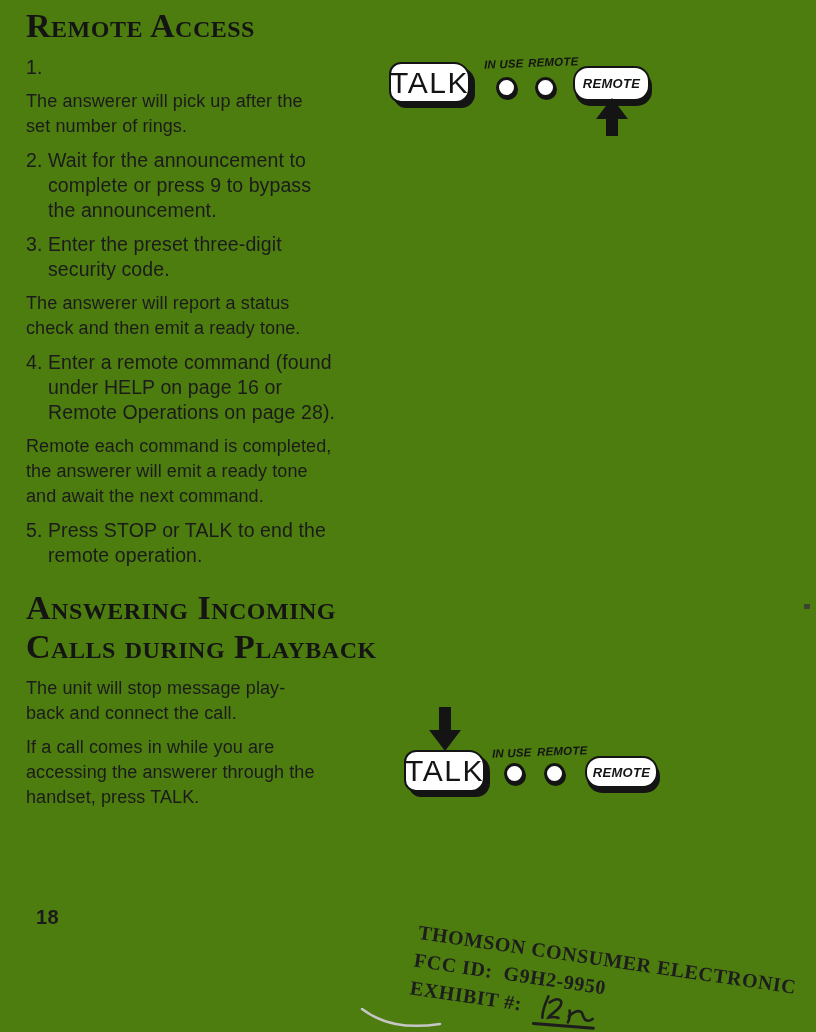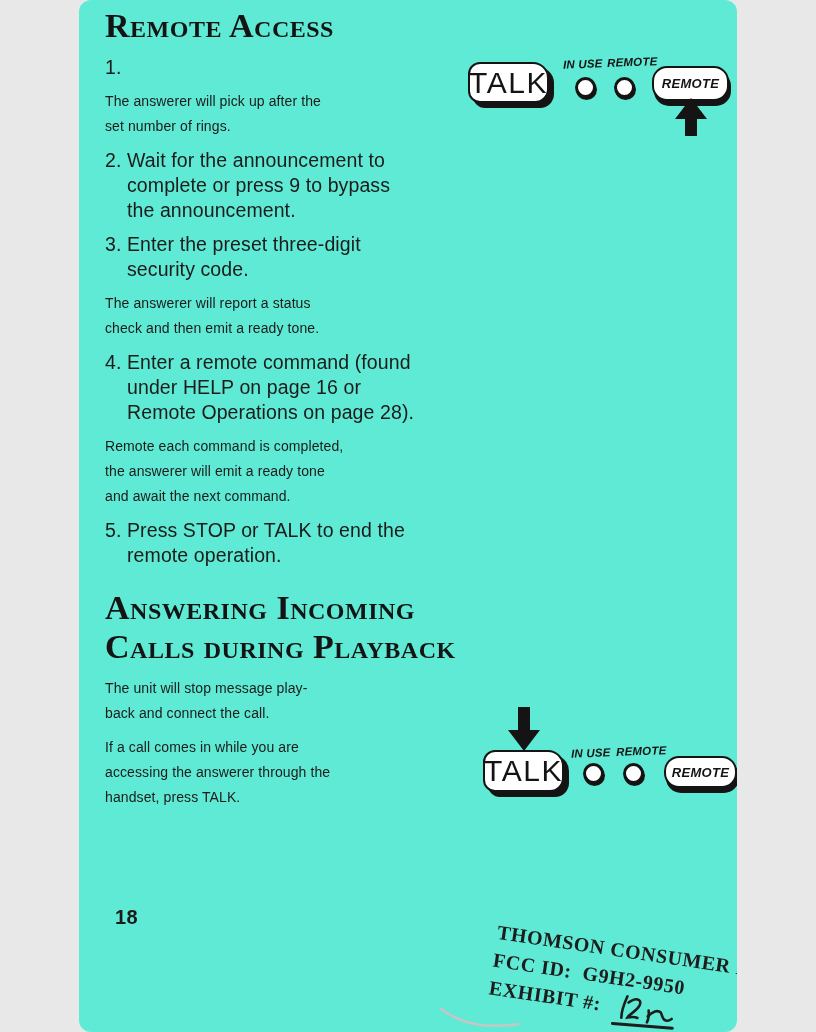--- a/index.html
+++ b/index.html
@@ -1,33 +1,33 @@
 <!DOCTYPE html>
 <html><head>
 <meta charset="utf-8">
 <title>Document</title>
 <style>
   html,body { margin:0; padding:0; background:#e8e8e8; }
   .page {
-    position:relative; width:658px; height:1032px; margin:0 auto;
-    background:#5eead4; overflow:hidden;
-    font-family:"Liberation Sans", sans-serif; color:#1b1b1b;border-radius:12px;
+    position:relative; width:816px; height:1032px; margin:0 auto;
+    background:#4d7c0f; overflow:hidden;
+    font-family:"Liberation Sans", sans-serif; color:#1b1b1b;
   }
 
   
   .col { position:absolute; left:26px; top:8px; width:382px; }
   .sec-title {
     font-family:"Liberation Serif", serif; font-weight:bold;
     font-variant:small-caps; color:#141414;
     font-size:34px; line-height:36px; letter-spacing:0.5px;
     margin:0 0 11px 0; white-space:pre-line;
   }
   .sec-title.second { line-height:39px; margin:20px 0 10px 0;font-family:Liberation Serif, serif; }
   .para {
-    margin:0 0 9px 0; font-size:14px; line-height:25px;
+    margin:0 0 9px 0; font-size:18px; line-height:25px;
     white-space:pre-line; letter-spacing:0.1px;
   }
   .step { display:flex; margin:0 0 9px 0; font-size:19.5px; line-height:25px; letter-spacing:0.1px; }
   .step .num { width:22px; flex:none; }
   .step .txt { white-space:pre-line; }
 
   
   .key {
     position:absolute; background:#fff; border:2.5px solid #141414;
     display:flex; align-items:center; justify-content:center;

